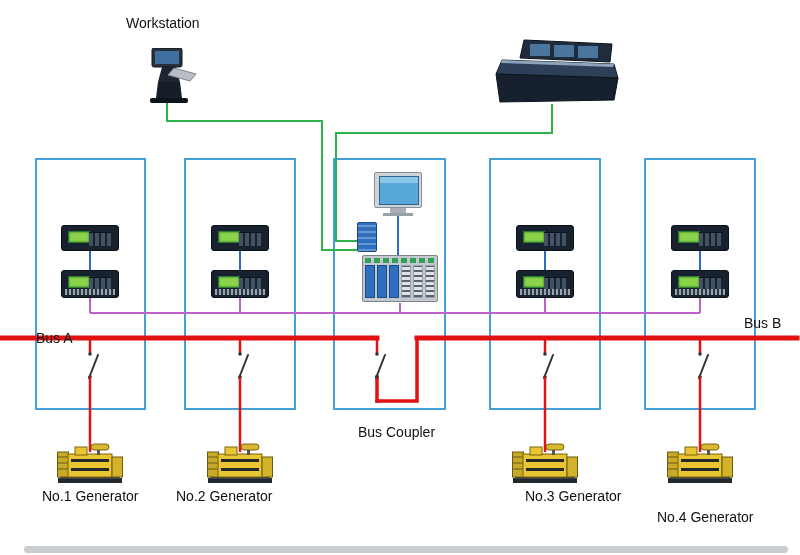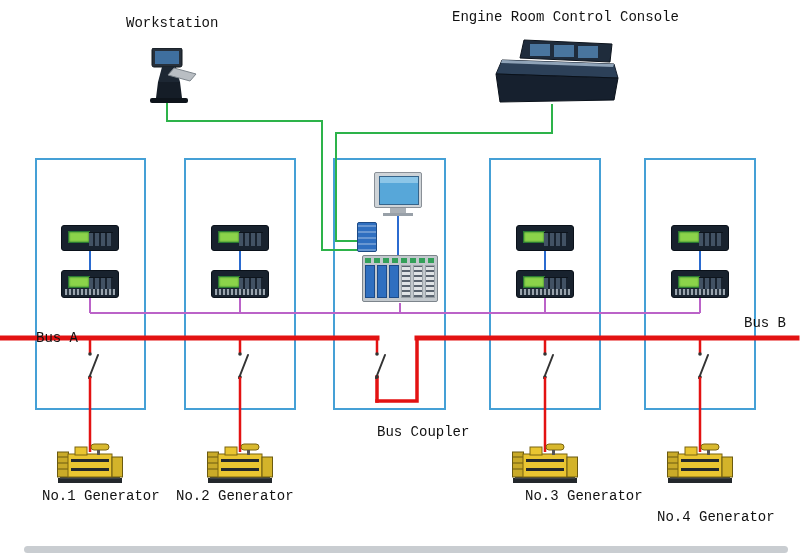--- a/index.html
+++ b/index.html
@@ -7,21 +7,21 @@
     --bus-red:#e31212;
     --wire-green:#2db34a;
     --wire-purple:#bb63c8;
     --wire-blue:#2b6bd0;
     --device-body:#18222e;
     --lcd-green:#8bd34a;
     --generator-yellow:#e9c531;
   }
   html,body{margin:0;padding:0;background:#fff;}
   .stage{position:relative;width:800px;height:555px;background:#ffffff;overflow:hidden;
-         font-family:Liberation Mono, monospace;color:#111;}
+         font-family:Liberation Sans, sans-serif;color:#111;}
 
   
   .panel{position:absolute;top:158px;height:252px;border:2px solid var(--panel-border);
          box-sizing:border-box;z-index:1;background:transparent;}
   .panel.p1{left:35px;width:111px}
   .panel.p2{left:184px;width:112px}
   .panel.p3{left:333px;width:113px}
   .panel.p4{left:489px;width:112px}
   .panel.p5{left:644px;width:112px}
 
@@ -83,21 +83,21 @@
   .gen.g2{left:207px;top:442px}
   .gen.g3{left:512px;top:442px}
   .gen.g4{left:667px;top:442px}
 
   
   .lbl{position:absolute;z-index:4;font-size:14px;line-height:17px;color:#111;white-space:nowrap;}
   .lbl-ws{left:126px;top:15px}
   .lbl-console{left:452px;top:9px}
   .lbl-busA{left:36px;top:330px}
   .lbl-busB{left:744px;top:315px}
-  .lbl-coupler{left:377px;top:424px}
+  .lbl-coupler{left:358px;top:424px}
   .lbl-g1{left:42px;top:488px}
   .lbl-g2{left:176px;top:488px}
   .lbl-g3{left:525px;top:488px}
   .lbl-g4{left:657px;top:509px}
 
   .bottom-bar{position:absolute;left:24px;top:546px;width:764px;height:7px;
         background:#c9cdd1;border-radius:4px;z-index:4;}
 </style>
 </head>
 <body>
@@ -262,21 +262,20 @@
       <use href="#gen-shape"></use>
     </svg>
   <svg class="gen g3" viewBox="0 0 66 42">
       <use href="#gen-shape"></use>
     </svg>
   <svg class="gen g4" viewBox="0 0 66 42">
       <use href="#gen-shape"></use>
     </svg>
 
   <div class="lbl lbl-ws">Workstation</div>
-  <div class="lbl lbl-console">Engine Room Control Console</div>
   <div class="lbl lbl-busA">Bus A</div>
   <div class="lbl lbl-busB">Bus B</div>
   <div class="lbl lbl-coupler">Bus Coupler</div>
   <div class="lbl lbl-g1">No.1 Generator</div>
   <div class="lbl lbl-g2">No.2 Generator</div>
   <div class="lbl lbl-g3">No.3 Generator</div>
   <div class="lbl lbl-g4">No.4 Generator</div>
 
   <div class="bottom-bar"></div>
 </div>

